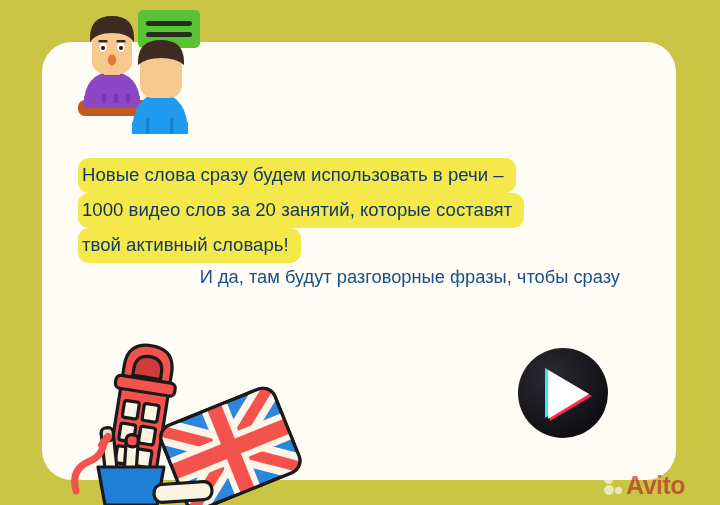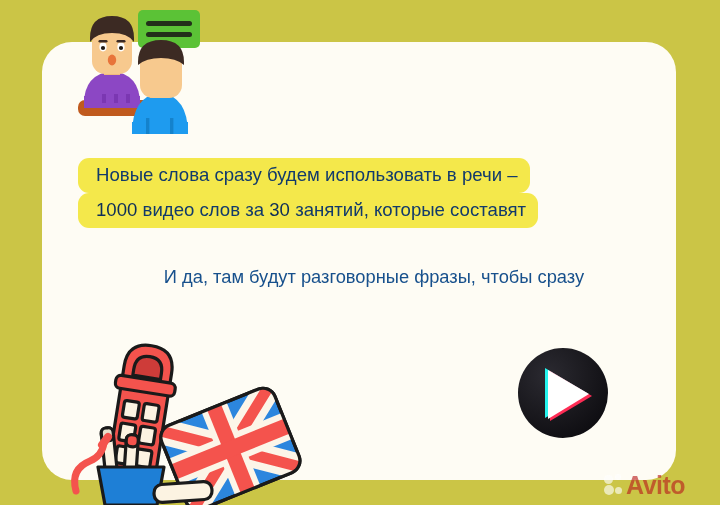--- a/index.html
+++ b/index.html
@@ -31,32 +31,32 @@
     width: 500px;
   }
   .hl-line {
     display: block;
     white-space: nowrap;
     font-size: 18.6px;
     line-height: 30px;
     color: #123A6B;
     background: #F4E84B;
     border-radius: 11px;
-    padding: 2px 12px 3px 18px;
+    padding: 2px 12px 3px 4px;
     width: max-content;
     margin-bottom: 0px;
   }
   .hl-line b { font-weight: normal; color: #0E2E58; }
 
   
   #para-block {
     position: absolute;
     left: 128px; top: 262px;
     width: 492px;
-    text-align: center;
+    text-align: right;
     color: #17508C;
     font-size: 18.3px;
     line-height: 30px;
   }
   #para-block span { display: block; white-space: nowrap; }
 
   
   #people { position: absolute; left: 74px; top: 6px; width: 136px; height: 128px; }
 
   
@@ -138,21 +138,22 @@
       </g>
 
       <rect x="28" y="88" width="4" height="9" fill="#7B37B2"></rect>
       <rect x="40" y="88" width="4" height="9" fill="#7B37B2"></rect>
       <rect x="52" y="88" width="4" height="9" fill="#7B37B2"></rect>
     </svg>
   </div>
 
   <div id="highlight-block">
     <span class="hl-line">Новые слова сразу будем использовать в речи –</span>
-    <span class="hl-line"><b>1000</b><span> видео слов за </span><b>30</b><span> занятий, которые составят</span></span>
+    <span class="hl-line"><b>1000</b><span> видео слов за </span><b>20</b><span> занятий, которые составят</span></span>
+    <span class="hl-line">твой активный словарь!</span>
   </div>
 
   <div id="para-block">
     <span>И да, там будут разговорные фразы, чтобы сразу</span>
   </div>
 
   <div id="play-btn">
     <svg viewBox="0 0 92 92" width="92" height="92">
       <defs>
         <radialGradient id="pbg" cx="34%" cy="30%" r="82%">

